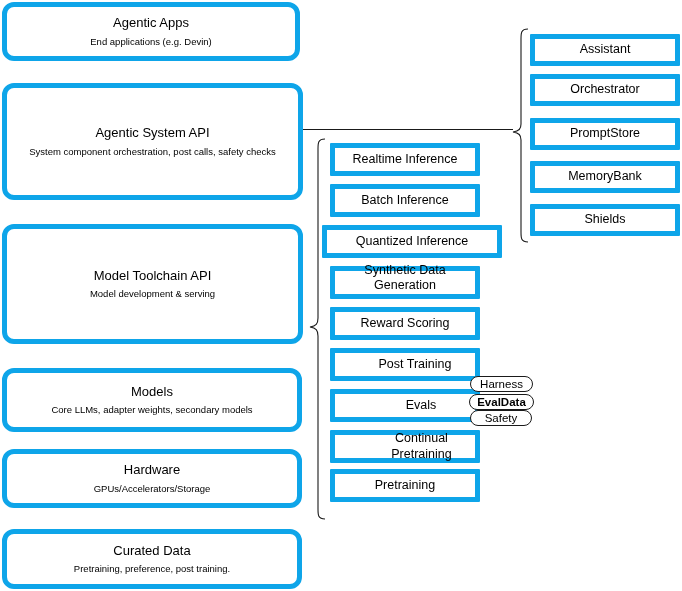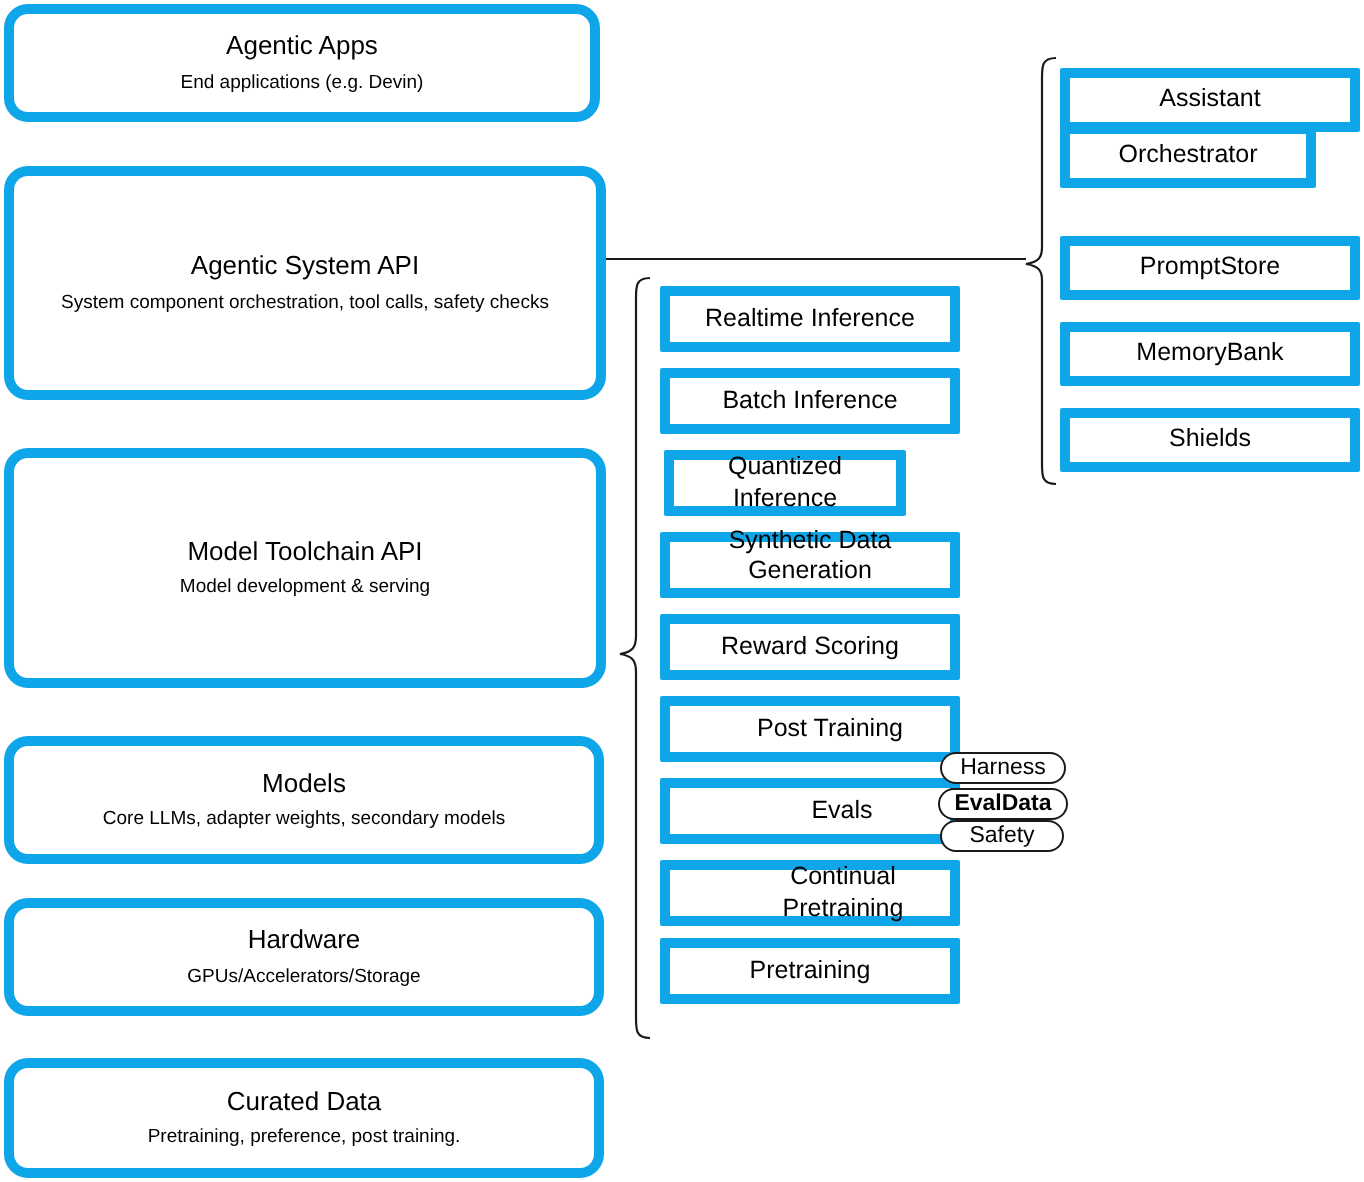--- a/index.html
+++ b/index.html
@@ -78,21 +78,21 @@
 
 <div id="canvas">
 
   <div class="node" style="left:2px; top:2px; width:298px; height:59px;">
     <div class="layer-title">Agentic Apps</div>
     <div class="layer-sub">End applications (e.g. Devin)</div>
   </div>
 
   <div class="node" style="left:2px; top:83px; width:301px; height:117px;">
     <div class="layer-title">Agentic System API</div>
-    <div class="layer-sub">System component orchestration, tool calls, safety checks</div>
+    <div class="layer-sub">System component orchestration, post calls, safety checks</div>
   </div>
 
   <div class="node" style="left:2px; top:224px; width:301px; height:120px;">
     <div class="layer-title">Model Toolchain API</div>
     <div class="layer-sub">Model development &amp; serving</div>
   </div>
 
   <div class="node" style="left:2px; top:368px; width:300px; height:64px;">
     <div class="layer-title">Models</div>
     <div class="layer-sub">Core LLMs, adapter weights, secondary models</div>
@@ -113,21 +113,21 @@
   <svg class="brace" style="left:305px; top:138px;" width="22" height="382" viewBox="0 0 22 382">
     <path d="M20 1 C13 1, 13 5, 13 11 L13 180 C13 186, 11 188, 5 189 C11 190, 13 192, 13 198 L13 371 C13 377, 13 381, 20 381"></path>
   </svg>
 
   <div class="node stack-node" style="left:330px; top:143px; width:150px; height:33px;">
     <span class="lbl">Realtime Inference</span>
   </div>
   <div class="node stack-node" style="left:330px; top:184px; width:150px; height:33px;">
     <span class="lbl">Batch Inference</span>
   </div>
-  <div class="node stack-node" style="left:332px; top:225px; width:121px; height:33px;">
+  <div class="node stack-node" style="left:322px; top:225px; width:180px; height:33px;">
     <span class="lbl">Quantized Inference</span>
   </div>
   <div class="node stack-node" style="left:330px; top:266px; width:150px; height:33px;justify-content:flex-end;">
     <span class="lbl">Synthetic Data Generation</span>
   </div>
   <div class="node stack-node" style="left:330px; top:307px; width:150px; height:33px;">
     <span class="lbl">Reward Scoring</span>
   </div>
   <div class="node stack-node" style="left:330px; top:348px; width:150px; height:33px;padding-left:20px;">
     <span class="lbl">Post Training</span>
@@ -152,21 +152,21 @@
     <span>Safety</span>
   </div>
 
   <svg class="brace" style="left:508px; top:28px;" width="22" height="215" viewBox="0 0 22 215">
     <path d="M20 1 C13 1, 13 5, 13 11 L13 96 C13 101, 11 103, 5 104 C11 105, 13 107, 13 112 L13 204 C13 210, 13 214, 20 214"></path>
   </svg>
 
   <div class="node stack-node" style="left:530px; top:34px; width:150px; height:32px;">
     <span class="lbl">Assistant</span>
   </div>
-  <div class="node stack-node" style="left:530px; top:62px; width:128px; height:32px;">
+  <div class="node stack-node" style="left:530px; top:74px; width:150px; height:32px;">
     <span class="lbl">Orchestrator</span>
   </div>
   <div class="node stack-node" style="left:530px; top:118px; width:150px; height:32px;">
     <span class="lbl">PromptStore</span>
   </div>
   <div class="node stack-node" style="left:530px; top:161px; width:150px; height:32px;">
     <span class="lbl">MemoryBank</span>
   </div>
   <div class="node stack-node" style="left:530px; top:204px; width:150px; height:32px;">
     <span class="lbl">Shields</span>

